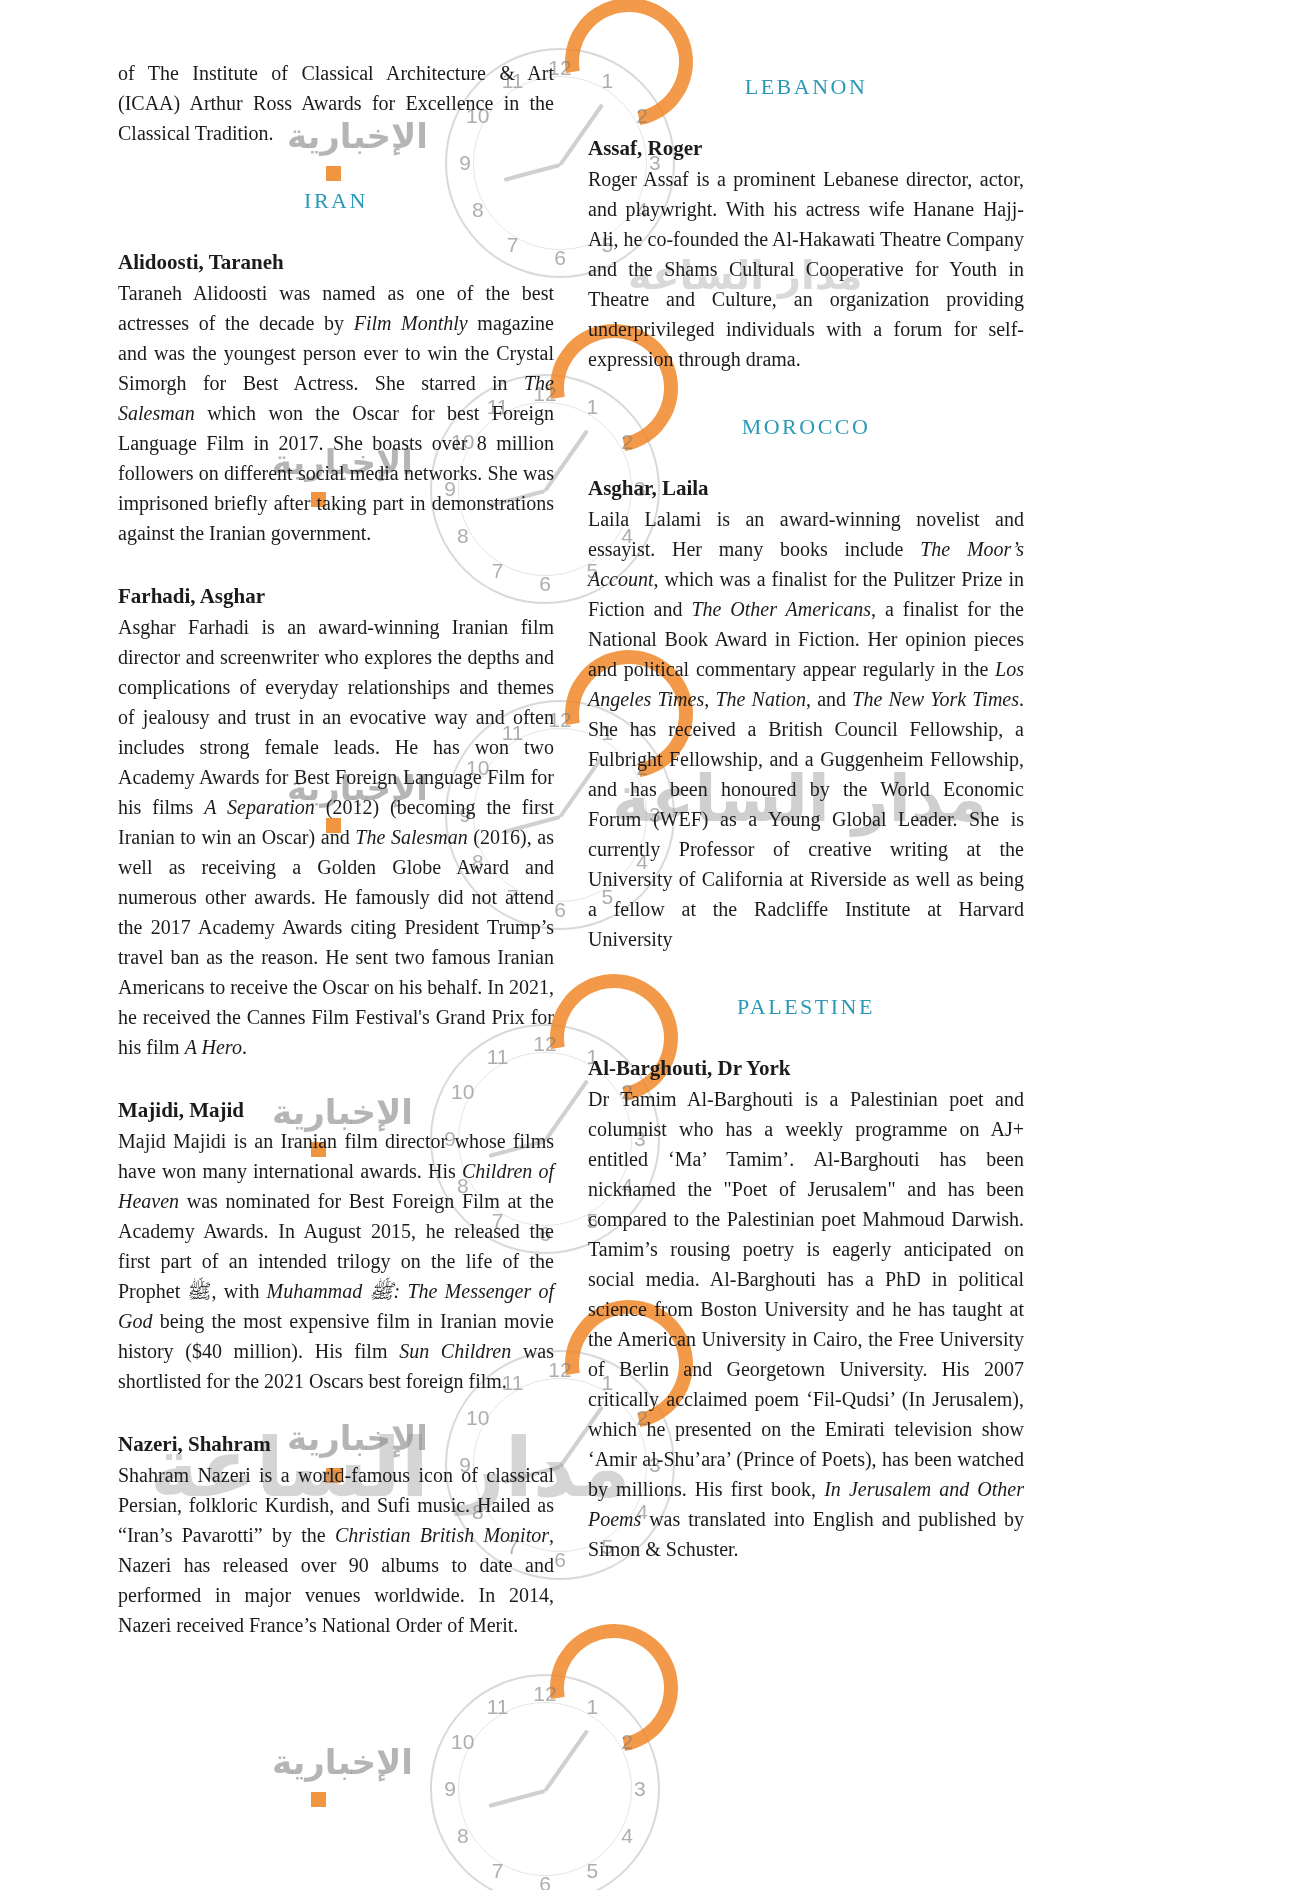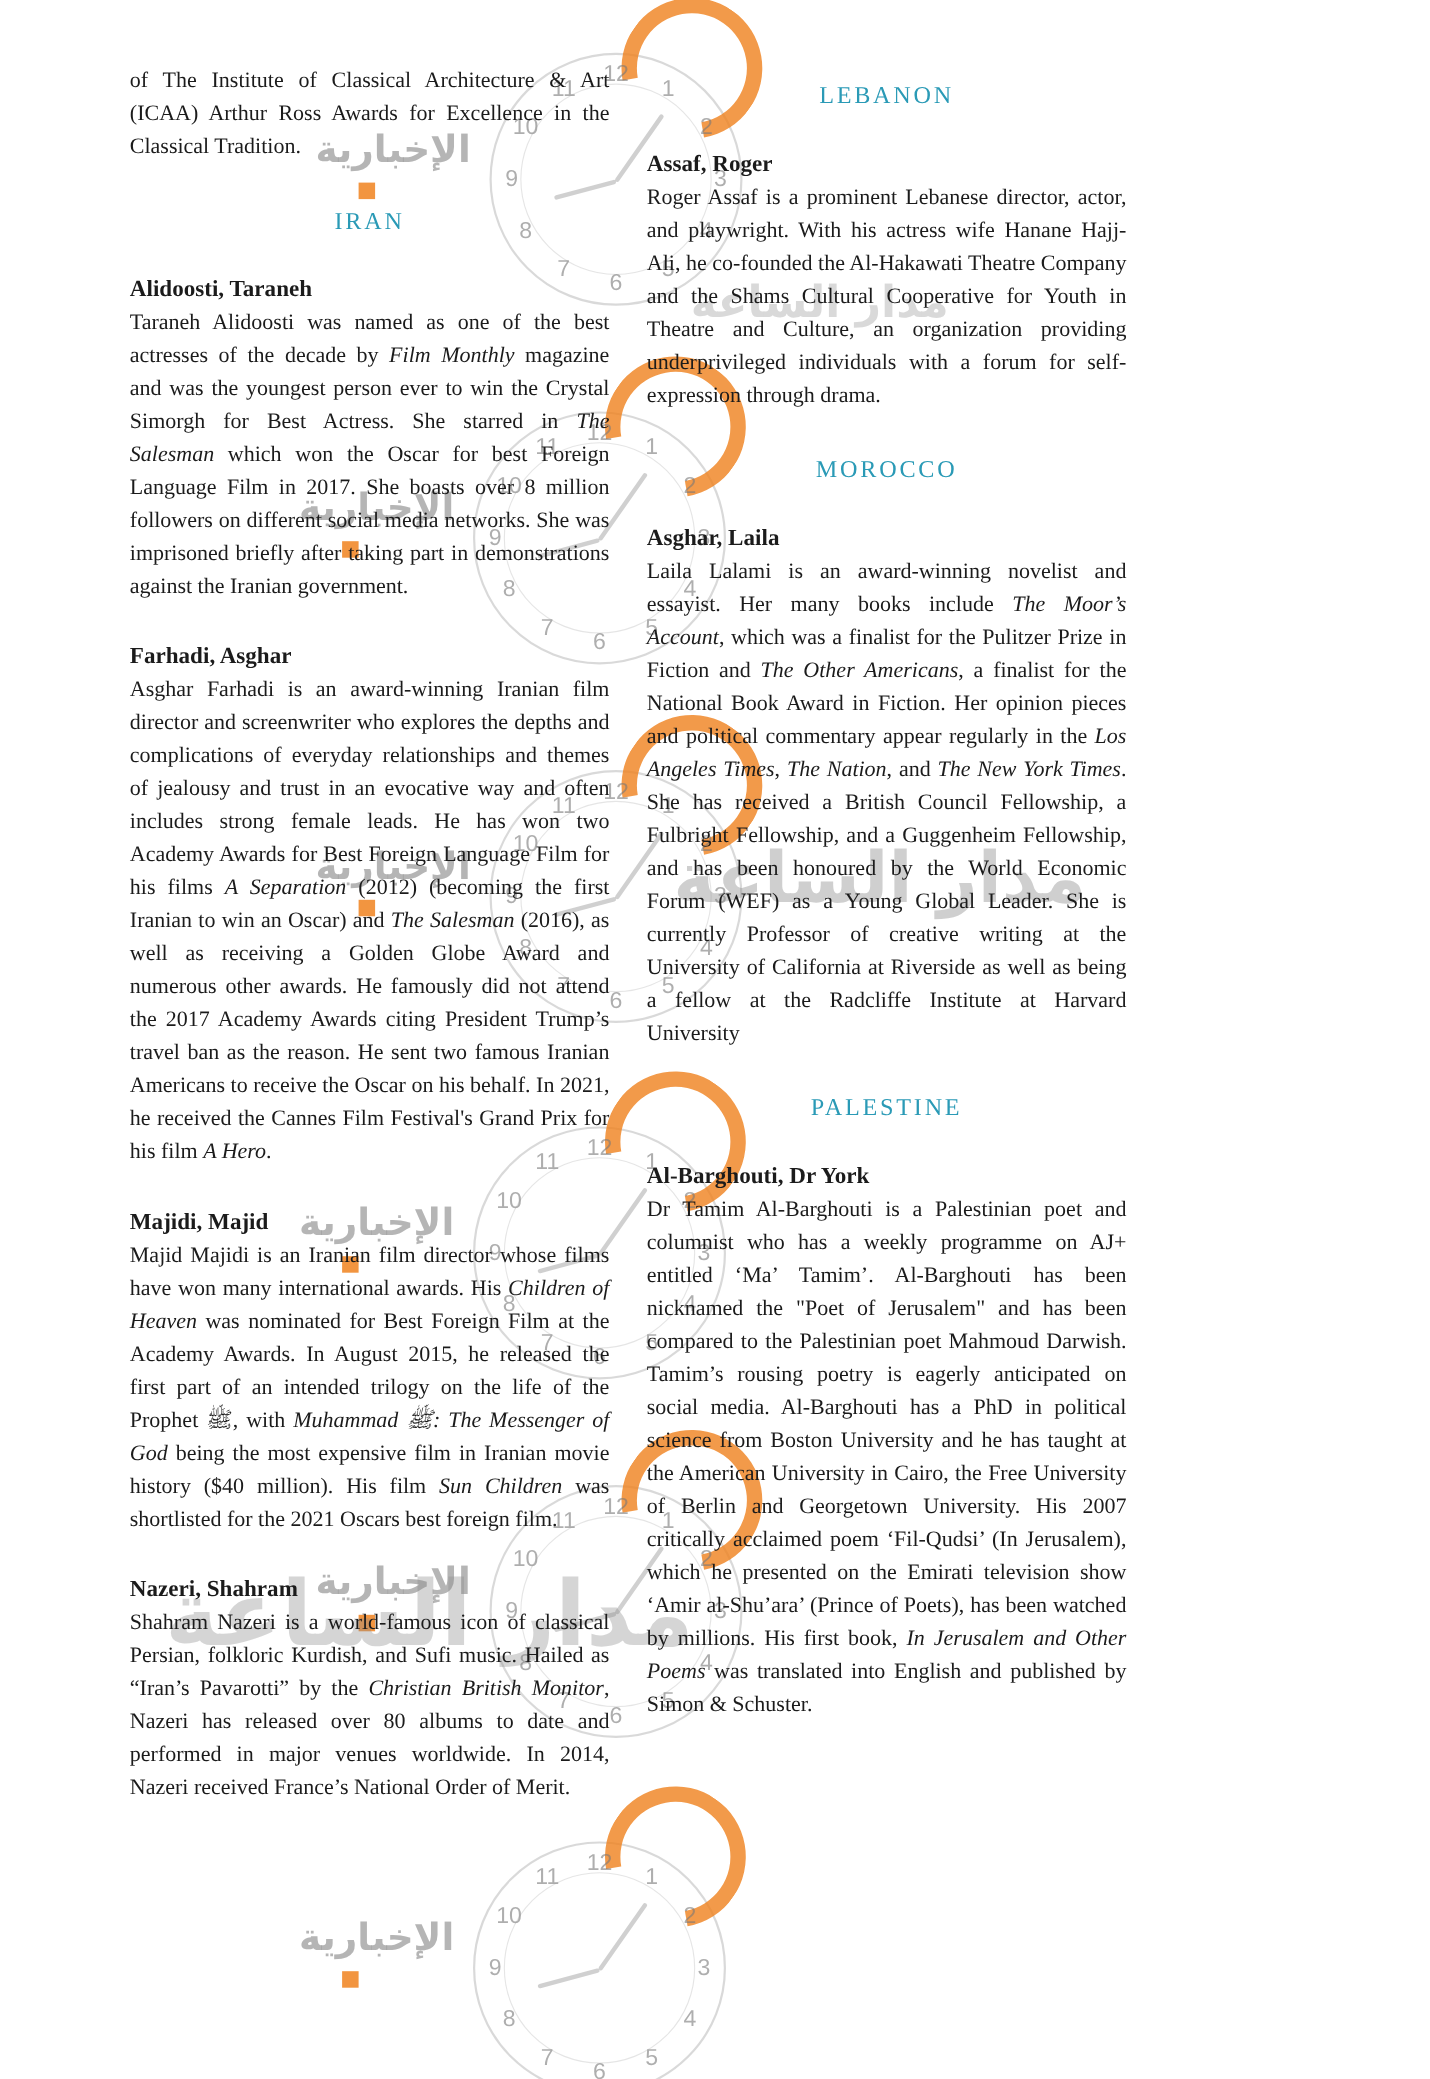--- a/index.html
+++ b/index.html
@@ -232,21 +232,21 @@
         <p class="body"><span>Asghar Farhadi is an award-winning Iranian film director and screenwriter who explores the depths and complications of everyday relationships and themes of jealousy and trust in an evocative way and often includes strong female leads. He has won two Academy Awards for Best Foreign Language Film for his films </span><i>A Separation</i><span> (2012) (becoming the first Iranian to win an Oscar) and </span><i>The Salesman</i><span> (2016), as well as receiving a Golden Globe Award and numerous other awards. He famously did not attend the 2017 Academy Awards citing President Trump’s travel ban as the reason. He sent two famous Iranian Americans to receive the Oscar on his behalf. In 2021, he received the Cannes Film Festival's Grand Prix for his film </span><i>A Hero</i><span>.</span></p>
       </section>
 
       <section class="entry">
         <h3 class="entry-name">Majidi, Majid</h3>
         <p class="body"><span>Majid Majidi is an Iranian film director whose films have won many international awards. His </span><i>Children of Heaven</i><span> was nominated for Best Foreign Film at the Academy Awards. In August 2015, he released the first part of an intended trilogy on the life of the Prophet ﷺ, with </span><i>Muhammad ﷺ: The Messenger of God</i><span> being the most expensive film in Iranian movie history ($40 million). His film </span><i>Sun Children</i><span> was shortlisted for the 2021 Oscars best foreign film.</span></p>
       </section>
 
       <section class="entry">
         <h3 class="entry-name">Nazeri, Shahram</h3>
-        <p class="body"><span>Shahram Nazeri is a world-famous icon of classical Persian, folkloric Kurdish, and Sufi music. Hailed as “Iran’s Pavarotti” by the </span><i>Christian British Monitor</i><span>, Nazeri has released over 80 albums to date and performed in major venues worldwide. In 2014, Nazeri received France’s National Order of Merit.</span></p>
+        <p class="body"><span>Shahram Nazeri is a world-famous icon of classical Persian, folkloric Kurdish, and Sufi music. Hailed as “Iran’s Pavarotti” by the </span><i>Christian British Monitor</i><span>, Nazeri has released over 90 albums to date and performed in major venues worldwide. In 2014, Nazeri received France’s National Order of Merit.</span></p>
       </section>
     </div>
 
     <div class="col">
       <h2 class="country">LEBANON</h2>
 
       <section class="entry">
         <h3 class="entry-name">Assaf, Roger</h3>
         <p class="body"><span>Roger Assaf is a prominent Lebanese director, actor, and playwright. With his actress wife Hanane Hajj-Ali, he co-founded the Al-Hakawati Theatre Company and the Shams Cultural Cooperative for Youth in Theatre and Culture, an organization providing underprivileged individuals with a forum for self-expression through drama.</span></p>
       </section>

